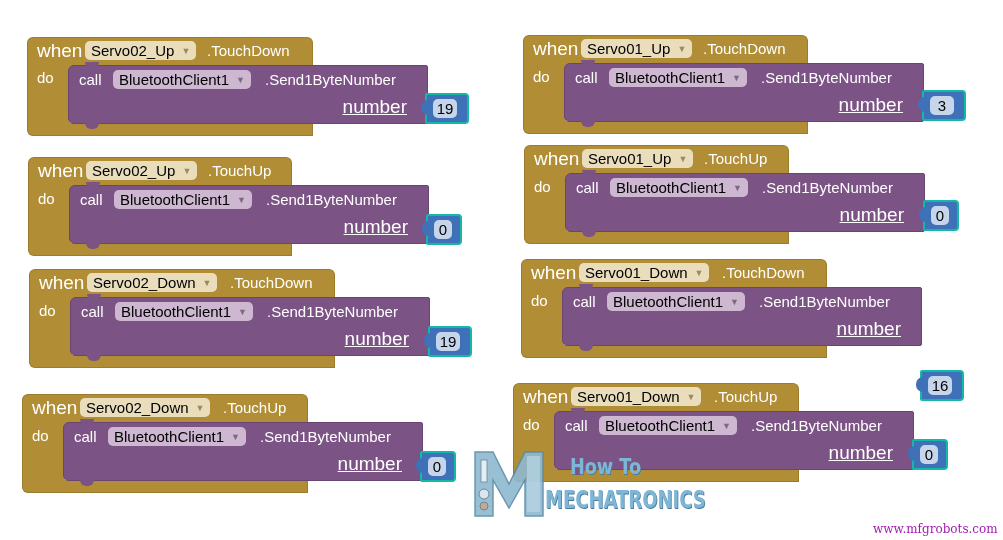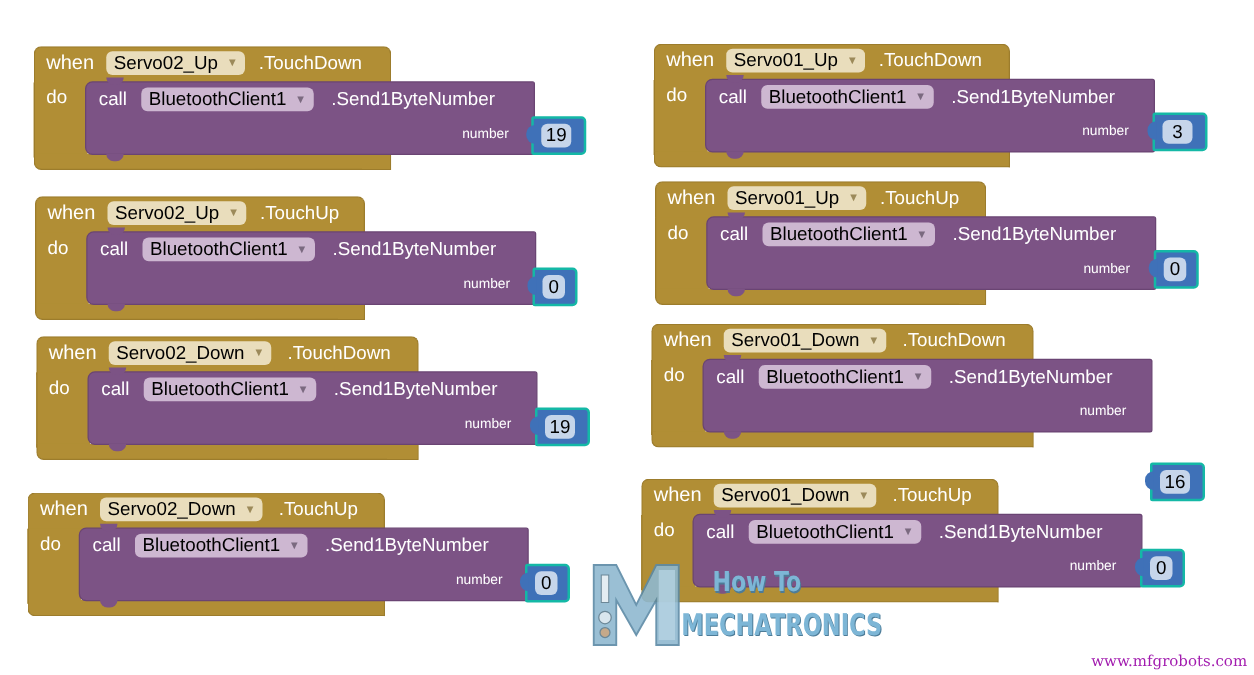--- a/index.html
+++ b/index.html
@@ -45,21 +45,21 @@
       background: #b18e35;
       border-radius: 0 0 0 6px;
       border: 1px solid #9c7c2c;
       border-top: none;
     }
     .when-label {
       position: absolute;
       left: 10px;
       top: 5px;
       color: #ffffff;
-      font-size: 16px;
+      font-size: 19px;
       line-height: 18px;
     }
     .do-label {
       position: absolute;
       left: 10px;
       top: 33px;
       color: #ffffff;
       font-size: 15px;
       line-height: 18px;
     }
@@ -151,22 +151,23 @@
       color: #ffffff;
       font-size: 15px;
       line-height: 18px;
       white-space: nowrap;
     }
     .param-label {
       position: absolute;
       right: 20px;
       top: 32px;
       color: #ffffff;
-      font-size: 11px;
-      line-height: 18px;
+      font-size: 19px;
+      line-height: 18px;
+      text-decoration: underline;
     }
     .number-block {
       position: absolute;
       height: 27px;
       width: 40px;
       background: #3f71b8;
       border-radius: 2px 4px 4px 2px;
       border: 2px solid #14b8a6;
     }
     .number-block::before {

